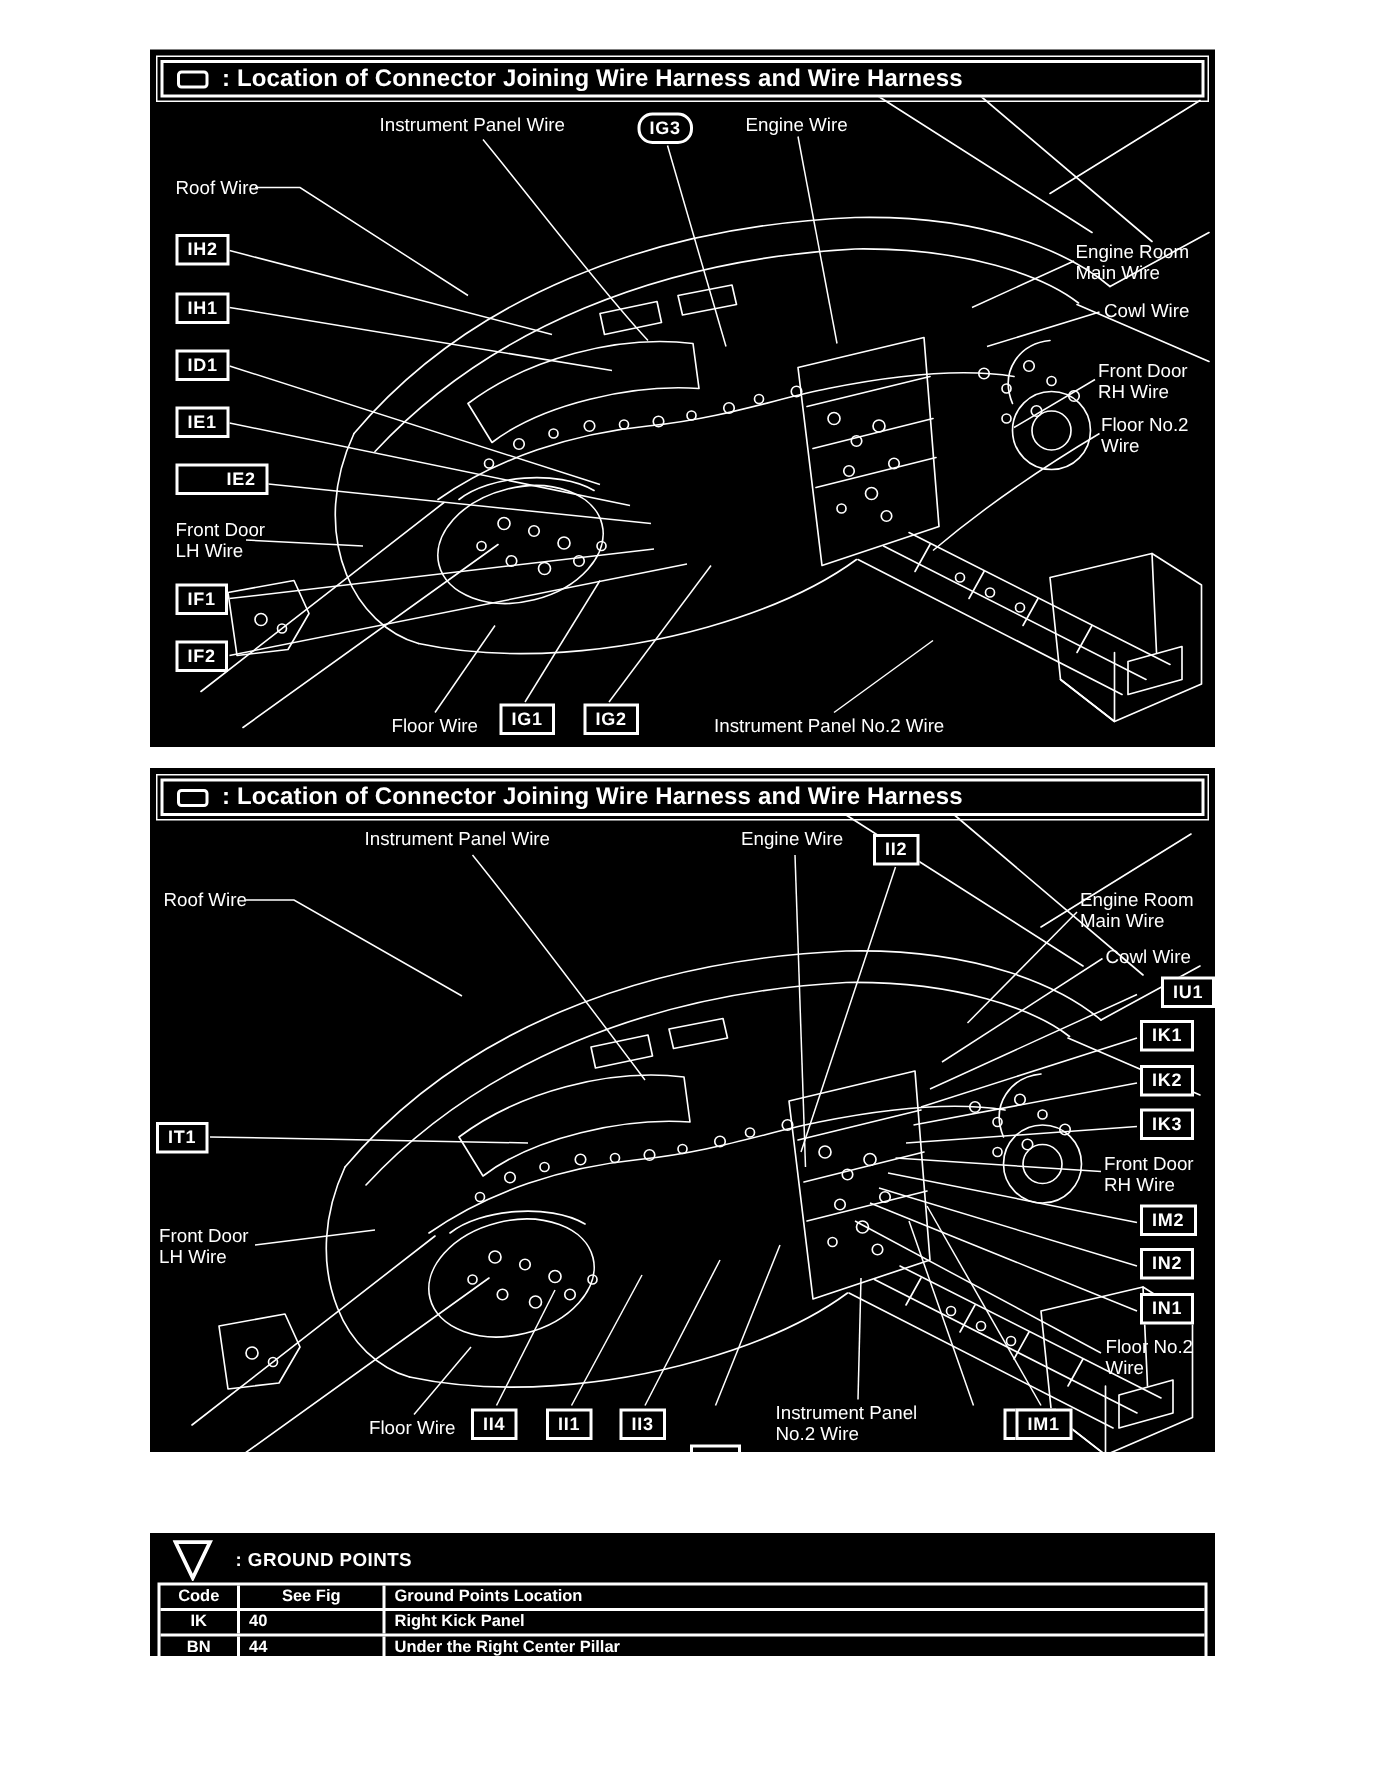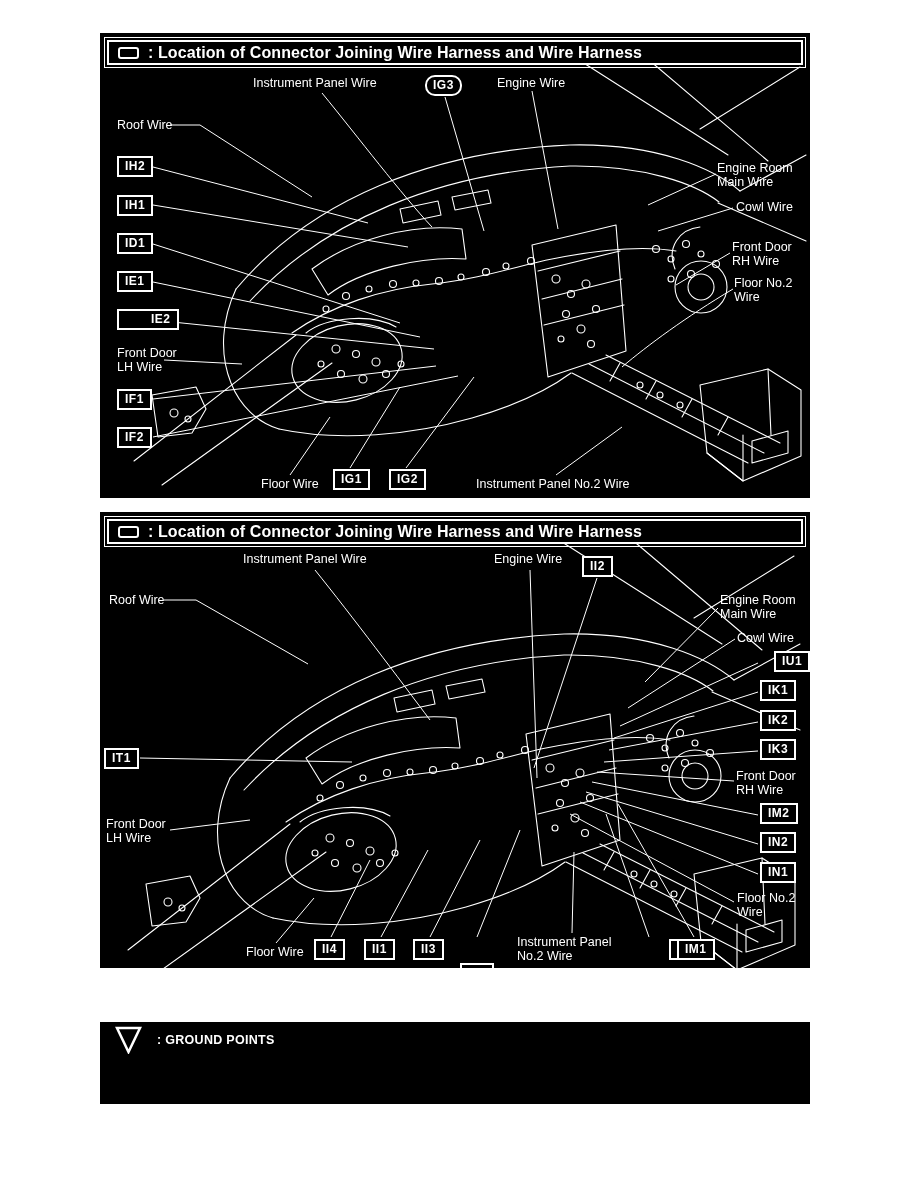--- a/index.html
+++ b/index.html
@@ -255,13 +255,30 @@
   <div class="code" style="left:577px;top:427px;">IM1</div>
 </div>
 
 <div class="panel" id="ground-panel">
   <div class="g-hdr">
     <svg width="27" height="28" viewBox="0 0 27 28">
       <polygon points="2,2 25,2 13.5,26" fill="none" stroke="#fff" stroke-width="2.5"></polygon>
     </svg>
     <span class="g-title">: GROUND POINTS</span>
   </div>
+  <div class="g-table">
+    <div class="g-row">
+      <div class="g-cell c-center">Code</div>
+      <div class="g-cell c-center">See Fig</div>
+      <div class="g-cell">Ground Points Location</div>
+    </div>
+    <div class="g-row">
+      <div class="g-cell c-center">IK</div>
+      <div class="g-cell">40</div>
+      <div class="g-cell">Right Kick Panel</div>
+    </div>
+    <div class="g-row">
+      <div class="g-cell c-center">BN</div>
+      <div class="g-cell">44</div>
+      <div class="g-cell">Under the Right Center Pillar</div>
+    </div>
+  </div>
 </div>
 
 </body></html>

